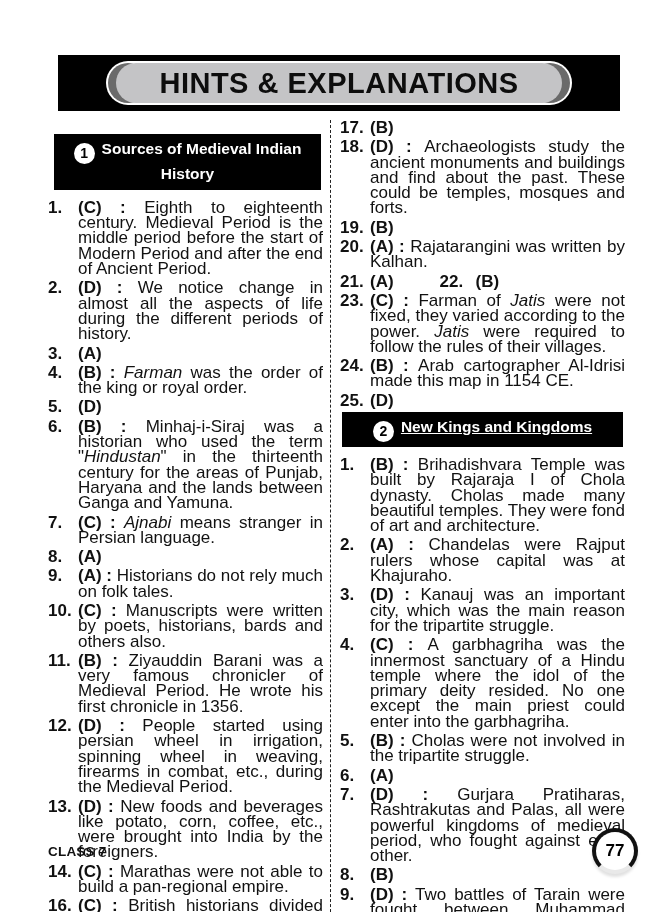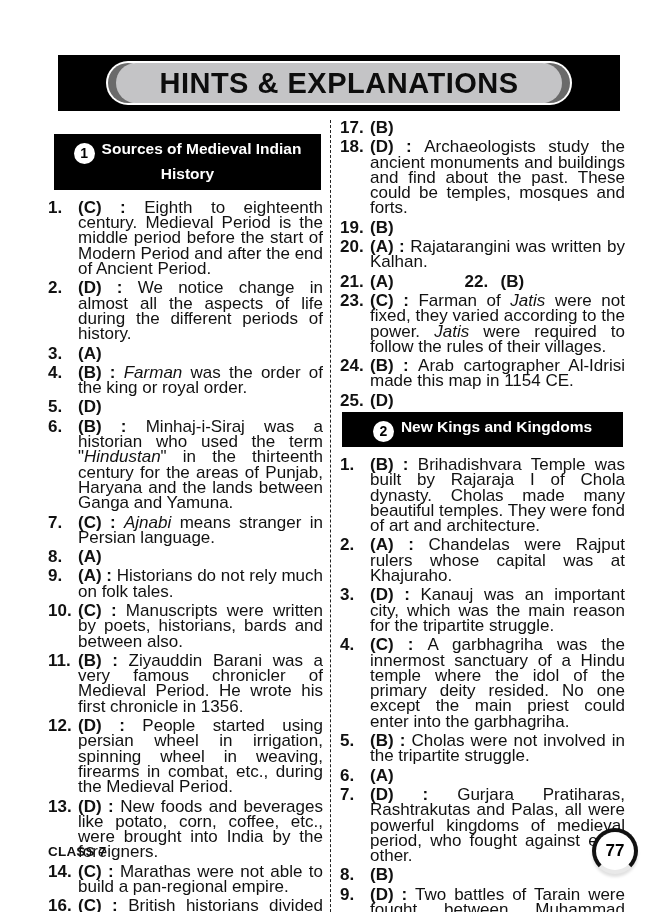--- a/index.html
+++ b/index.html
@@ -21,35 +21,35 @@
   
   .columns{position:absolute;left:48px;top:120px;width:577px;display:flex;align-items:stretch;}
   .col-left{width:283px;box-sizing:border-box;border-right:1.5px dashed #222;padding-right:7px;}
   .col-right{flex:1;padding-left:9px;}
   
   .sec-hdr{
     background:#000;color:#fff;text-align:center;font-weight:bold;font-size:15.5px;line-height:1.35;
     padding:5px 13px;margin:0 2px 10px 6px;
   }
   .sec-hdr.first{margin-top:14px;}
-  .sec-hdr.second{margin-left:2px;}
+  .sec-hdr.second{margin-left:2px;text-decoration:underline;}
   .sec-num{
     display:inline-flex;width:21px;height:21px;border-radius:50%;background:#fff;color:#000;
     align-items:center;justify-content:center;font-size:14px;font-weight:bold;margin-right:7px;
     vertical-align:-4px;
   }
   
   .list{display:block;}
   .item{display:flex;margin:0 0 4px 0;font-size:17px;line-height:15.3px;}
   .num{flex:none;width:30px;font-weight:bold;}
   .body{flex:1;text-align:justify;}
   .ans{font-weight:bold;}
   .it{font-style:italic;}
   .pair-row .num{width:30px;}
-  .pair-row .pair-gap{width:36px;margin-left:71px;font-weight:bold;}
+  .pair-row .pair-gap{width:36px;margin-left:46px;font-weight:bold;}
   .pair-row .ans{flex:none;}
   
   .footer{position:absolute;left:48px;top:828px;width:590px;display:flex;justify-content:space-between;align-items:center;}
   .class-label{font-weight:bold;font-size:13.5px;letter-spacing:0.2px;}
   .page-badge{
     width:38px;height:38px;border-radius:50%;background:#fff;
     border:4px solid #111;border-bottom-color:#e9e9e9;
     box-shadow:0 3px 3px rgba(0,0,0,0.12);
     display:flex;align-items:center;justify-content:center;
     font-weight:bold;font-size:17px;color:#000;text-align:center;
@@ -106,21 +106,21 @@
           <div class="item">
             <span class="num">8.</span>
             <span class="body"><b class="ans">(A)</b></span>
           </div>
           <div class="item">
             <span class="num">9.</span>
             <span class="body"><b class="ans">(A) : </b><span>Historians do not rely much on folk tales.</span></span>
           </div>
           <div class="item">
             <span class="num">10.</span>
-            <span class="body"><b class="ans">(C) : </b><span>Manuscripts were written by poets, historians, bards and between also.</span></span>
+            <span class="body"><b class="ans">(C) : </b><span>Manuscripts were written by poets, historians, bards and others also.</span></span>
           </div>
           <div class="item">
             <span class="num">11.</span>
             <span class="body"><b class="ans">(B) : </b><span>Ziyauddin Barani was a very famous chronicler of Medieval Period. He wrote his first chronicle in 1356.</span></span>
           </div>
           <div class="item">
             <span class="num">12.</span>
             <span class="body"><b class="ans">(D) : </b><span>People started using persian wheel in irrigation, spinning wheel in weaving, firearms in combat, etc., during the Medieval Period.</span></span>
           </div>
           <div class="item">

